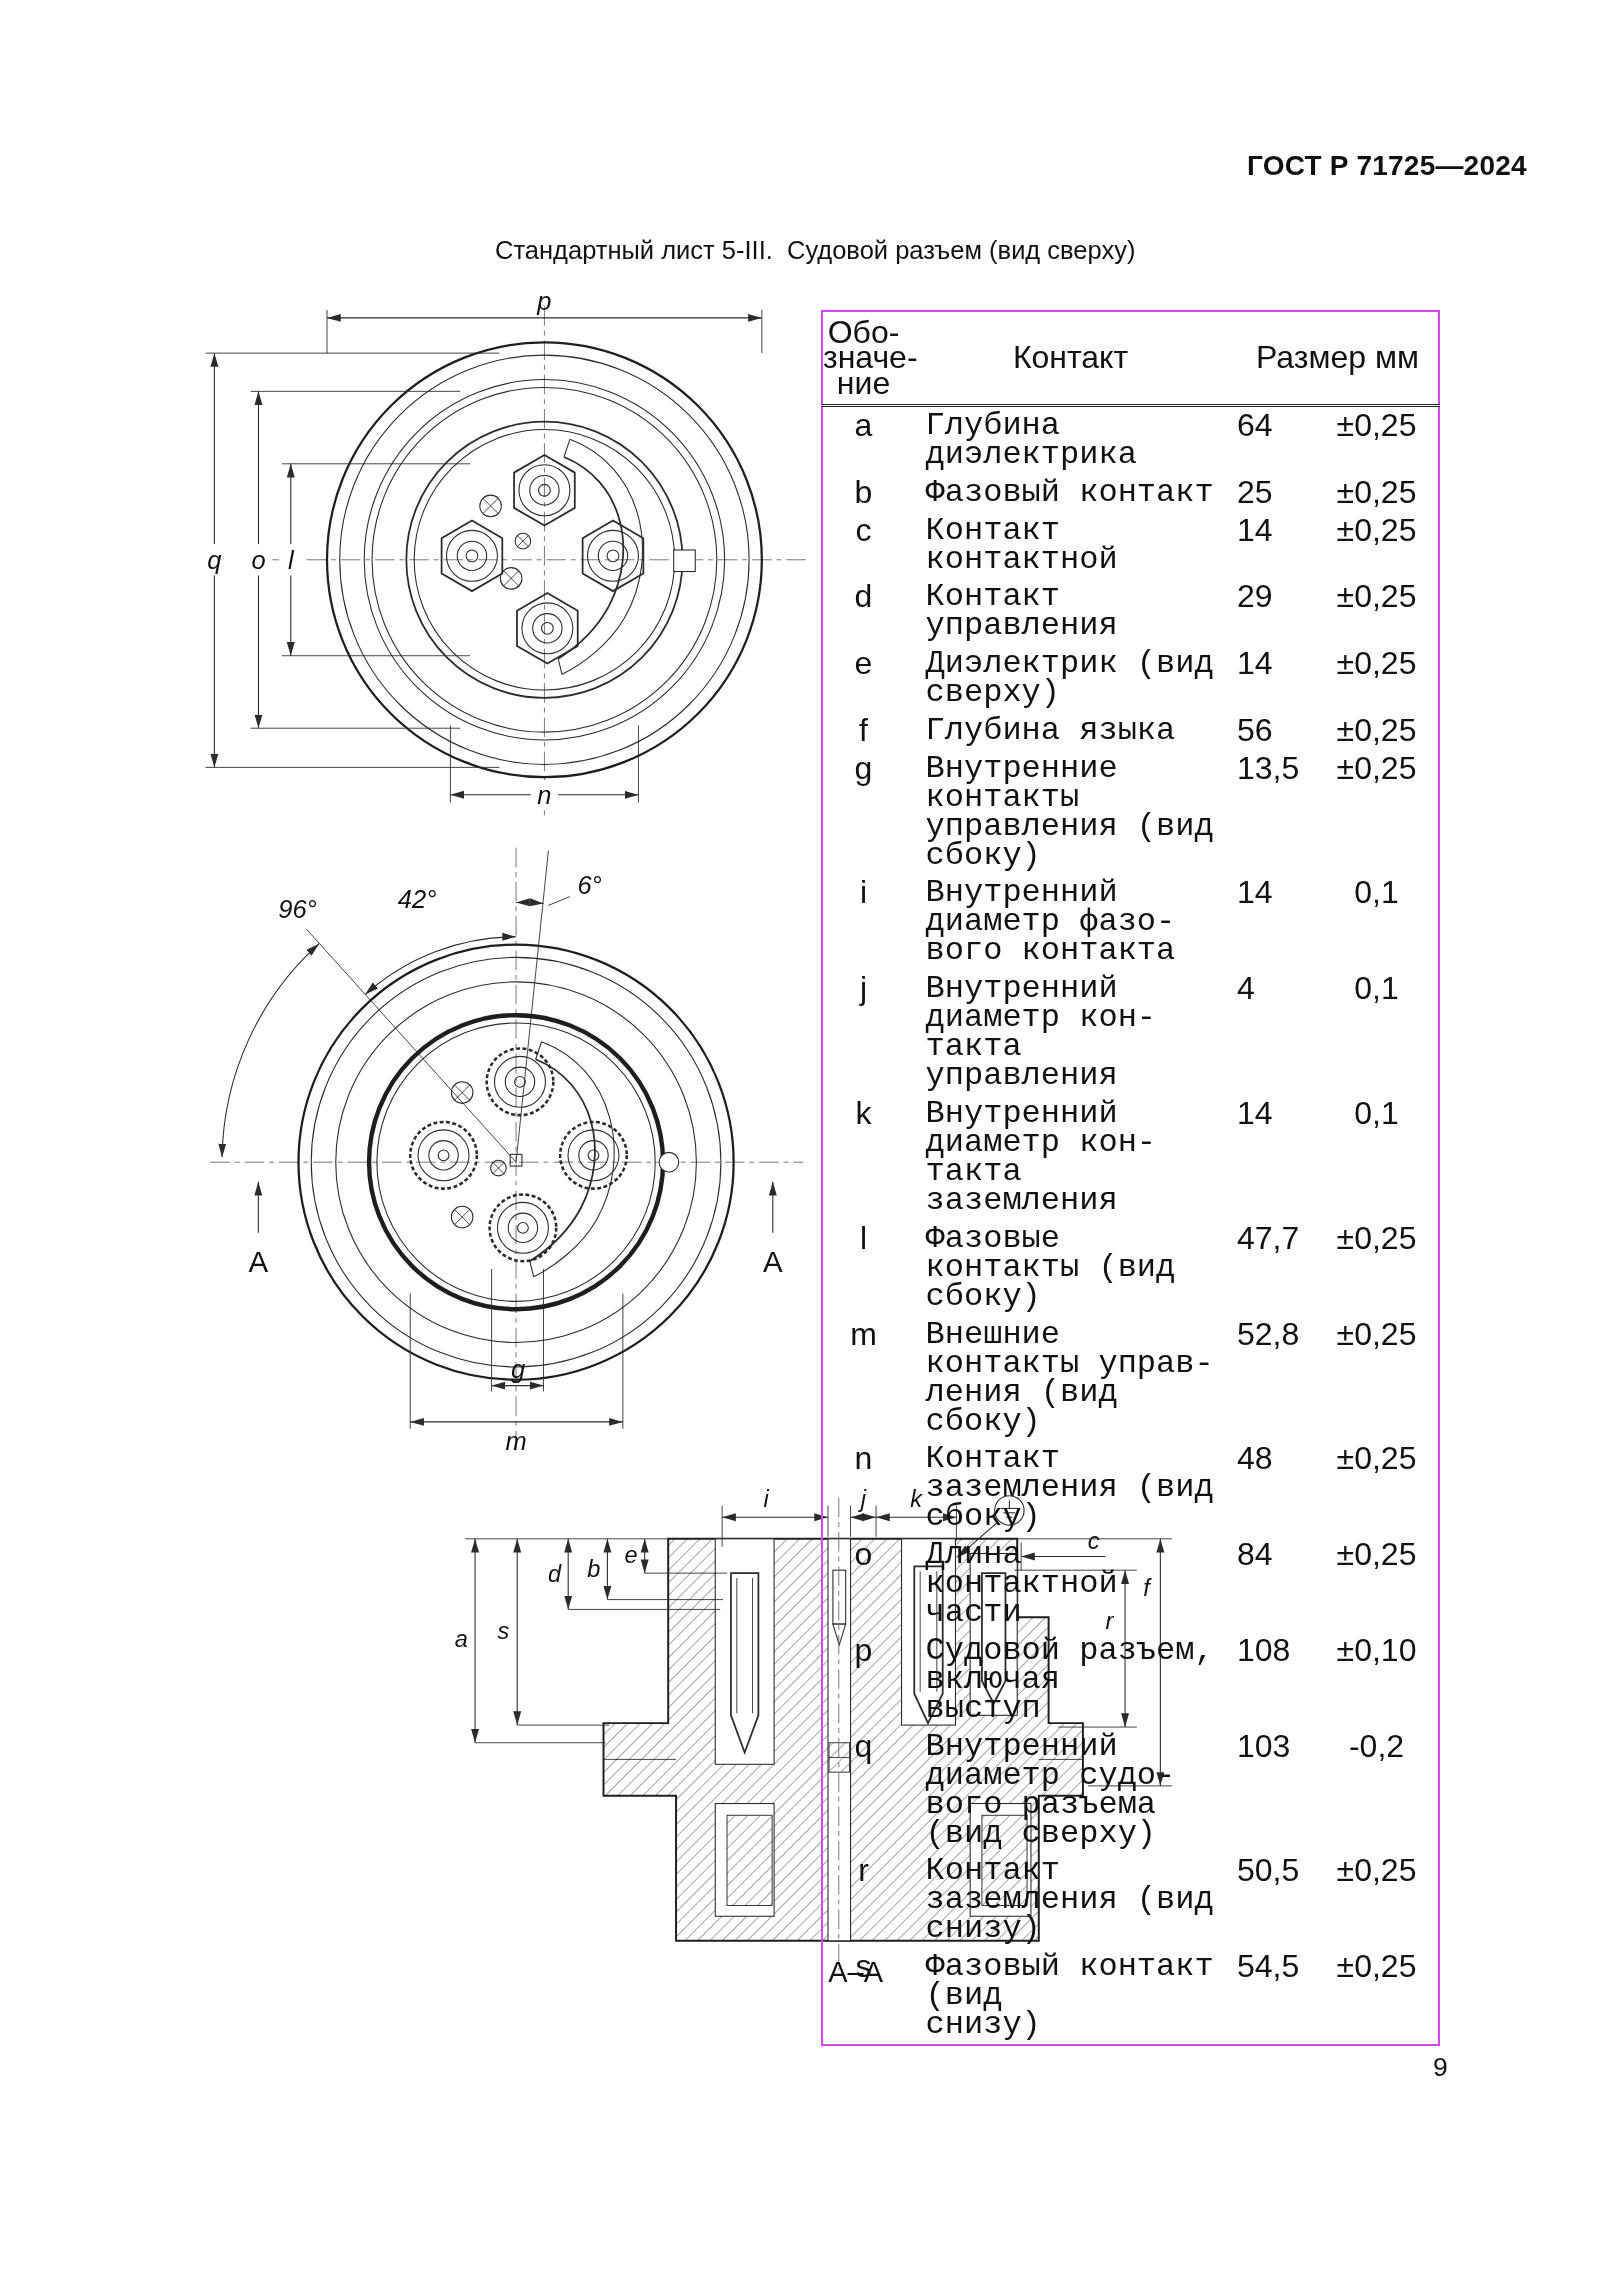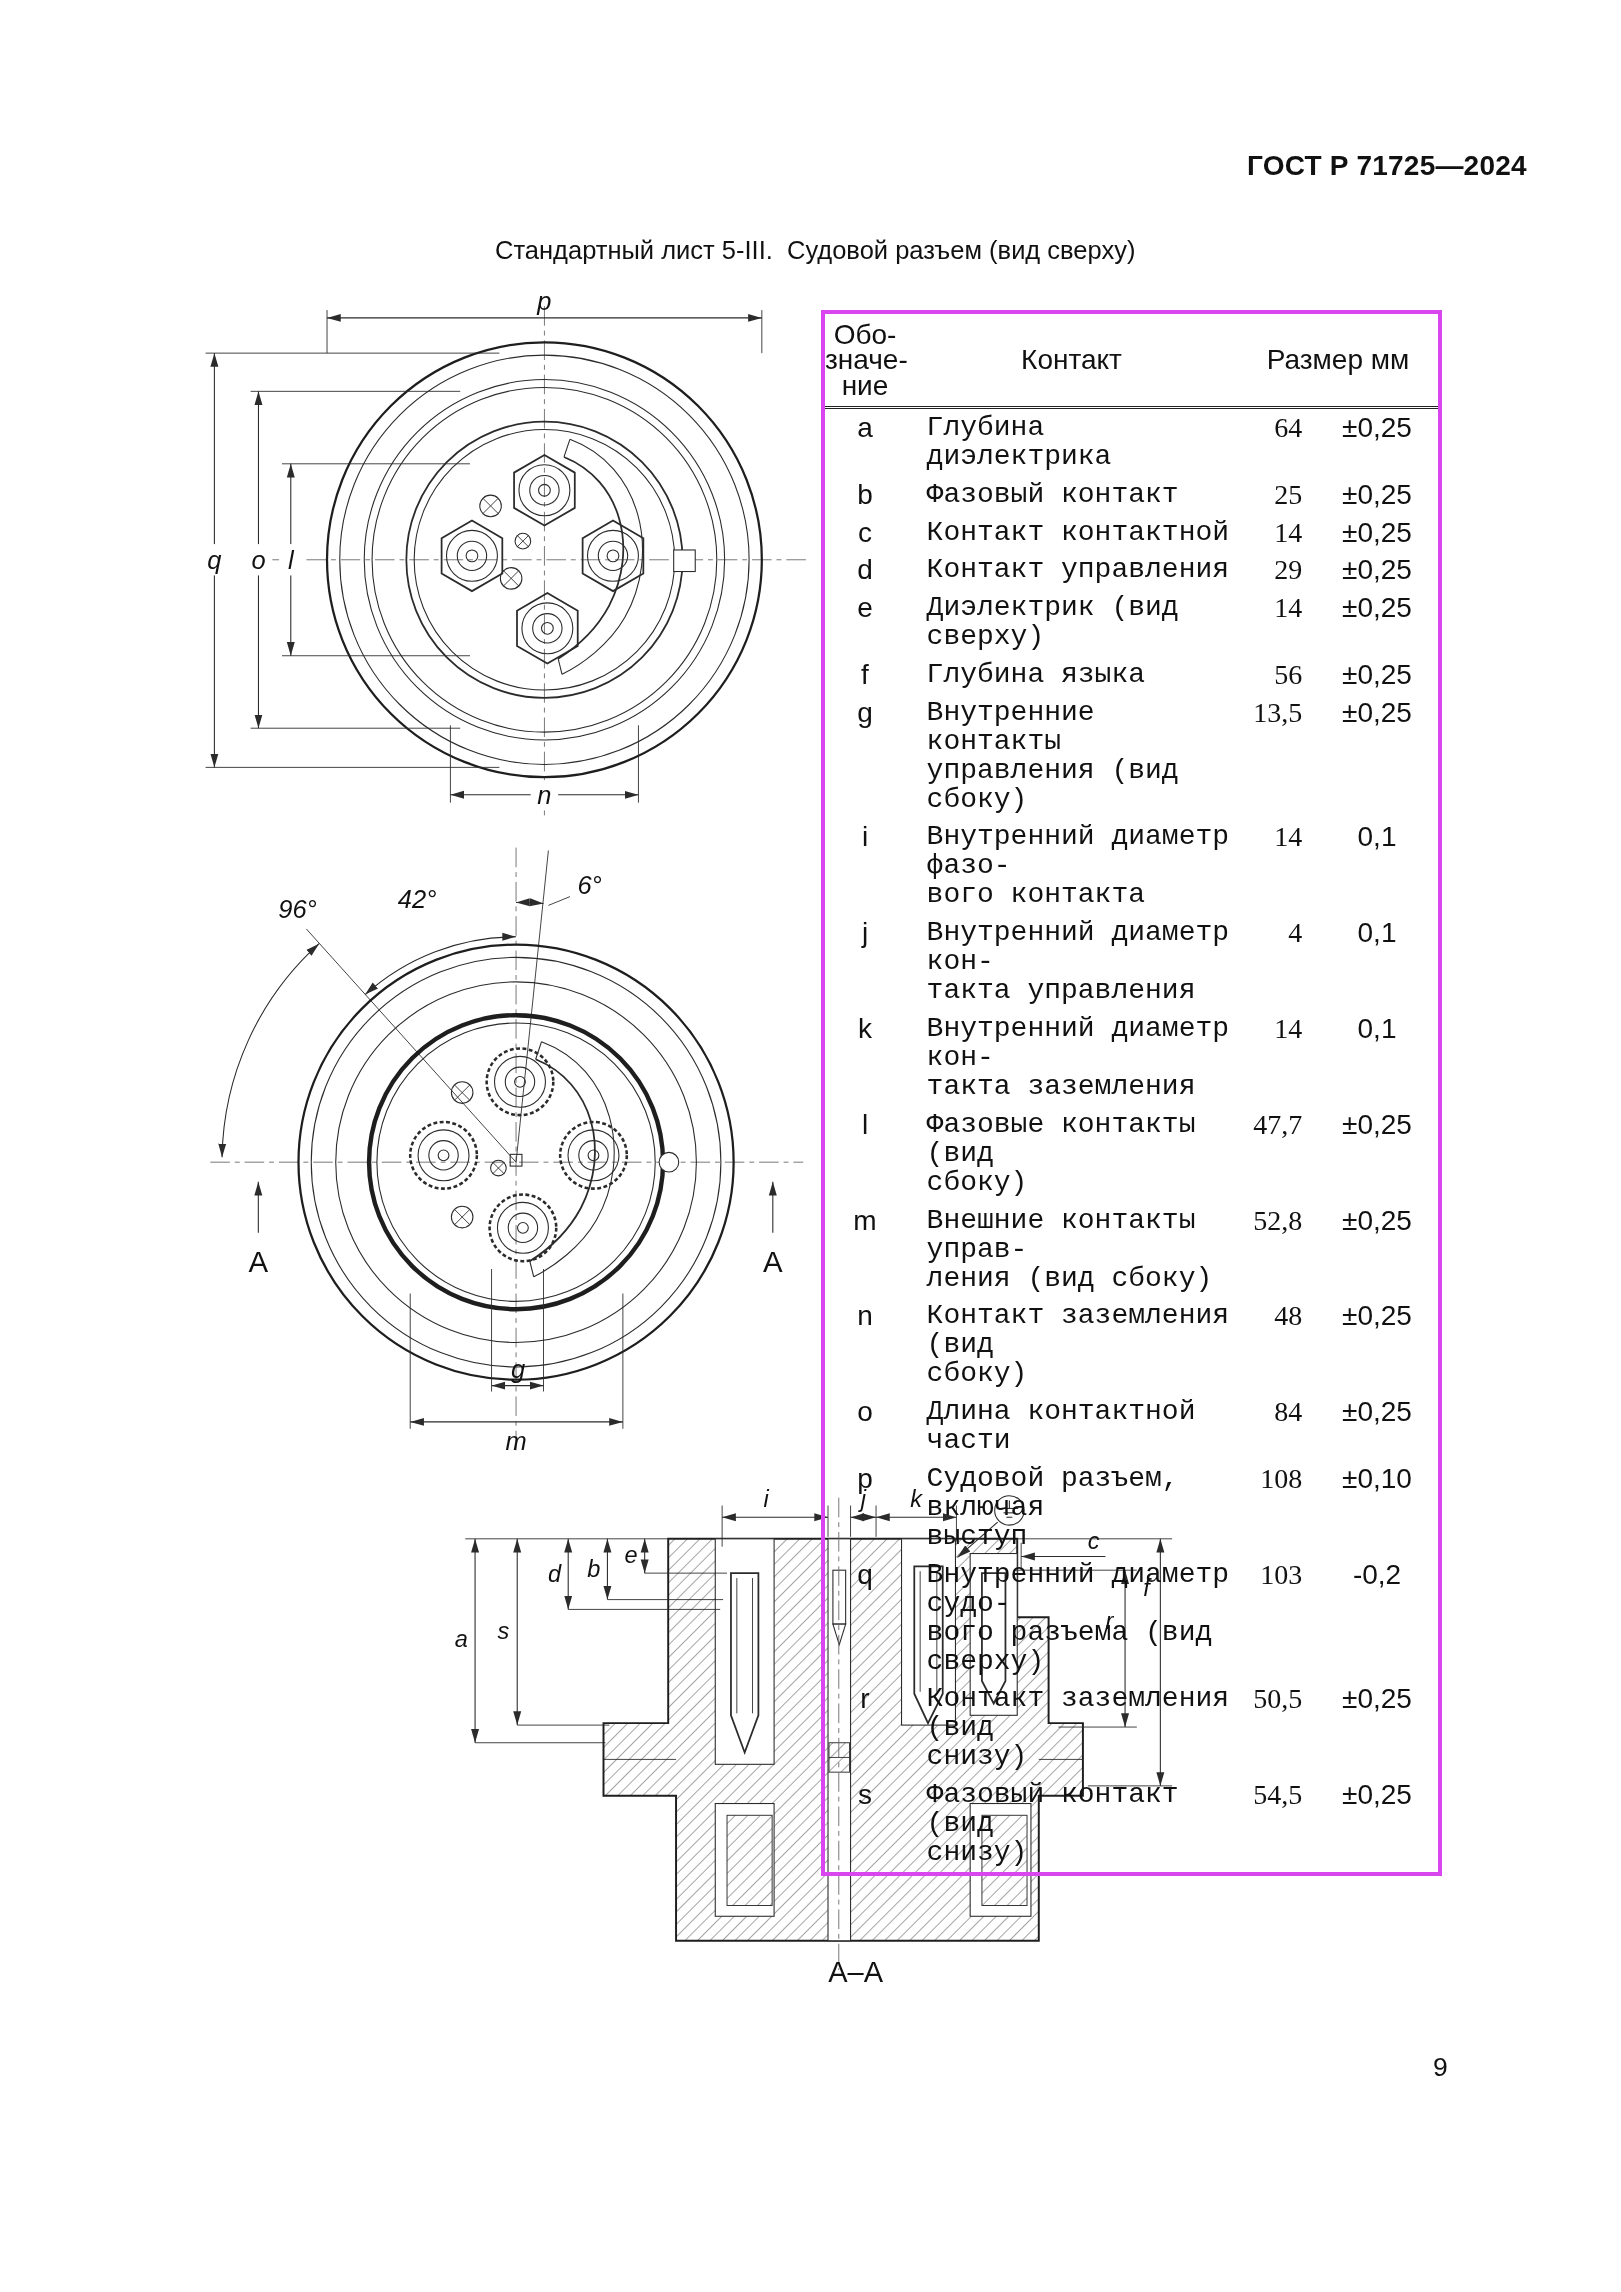--- a/index.html
+++ b/index.html
@@ -26,32 +26,32 @@
   .dim{stroke:#2b2b2b;stroke-width:1.1;fill:none;}
   .ext{stroke:#2b2b2b;stroke-width:.9;fill:none;}
   .lbl{font:italic 26px "Liberation Sans",sans-serif;fill:#111;}
   .lbl-sm{font:italic 24px "Liberation Sans",sans-serif;fill:#111;}
   .lbl-a{font:30px "Liberation Sans",sans-serif;fill:#111;}
   .whitefill{fill:#fff;}
 
   
   table.spec{
     position:absolute;left:821px;top:310px;width:618px;
-    border-collapse:collapse;border:4px solid #d946ef;table-layout:fixed;
-    font-size:28px;
+    border-collapse:collapse;border:2px solid #d946ef;table-layout:fixed;
+    font-size:32px;
   }
   table.spec th{
     font-weight:normal;border-bottom:3.9px double #222;
     padding:7.8px 0;line-height:25.5px;text-align:center;vertical-align:middle;
   }
   table.spec th.c-id{white-space:pre-line;}
   table.spec td{vertical-align:top;padding:3.9px 0 4.9px 0;line-height:29px;}
   table.spec td.c-id{text-align:center;}
   table.spec td.c-desc{padding-left:21.6px;padding-right:5.9px;white-space:pre-line;font-family:Liberation Mono, monospace;}
-  table.spec td.c-size{text-align:right;padding-right:13.7px;font-family:Liberation Serif, serif;}
+  table.spec td.c-size{padding-right:13.7px;}
   table.spec td.c-tol{text-align:center;margin-top:8px;}
 </style>
 </head>
 <body>
 
 <div class="page">
 
   <div class="doc-header">ГОСТ Р 71725—2024</div>
   <div class="sheet-title">Стандартный лист 5-III.  Судовой разъем (вид сверху)</div>
 

